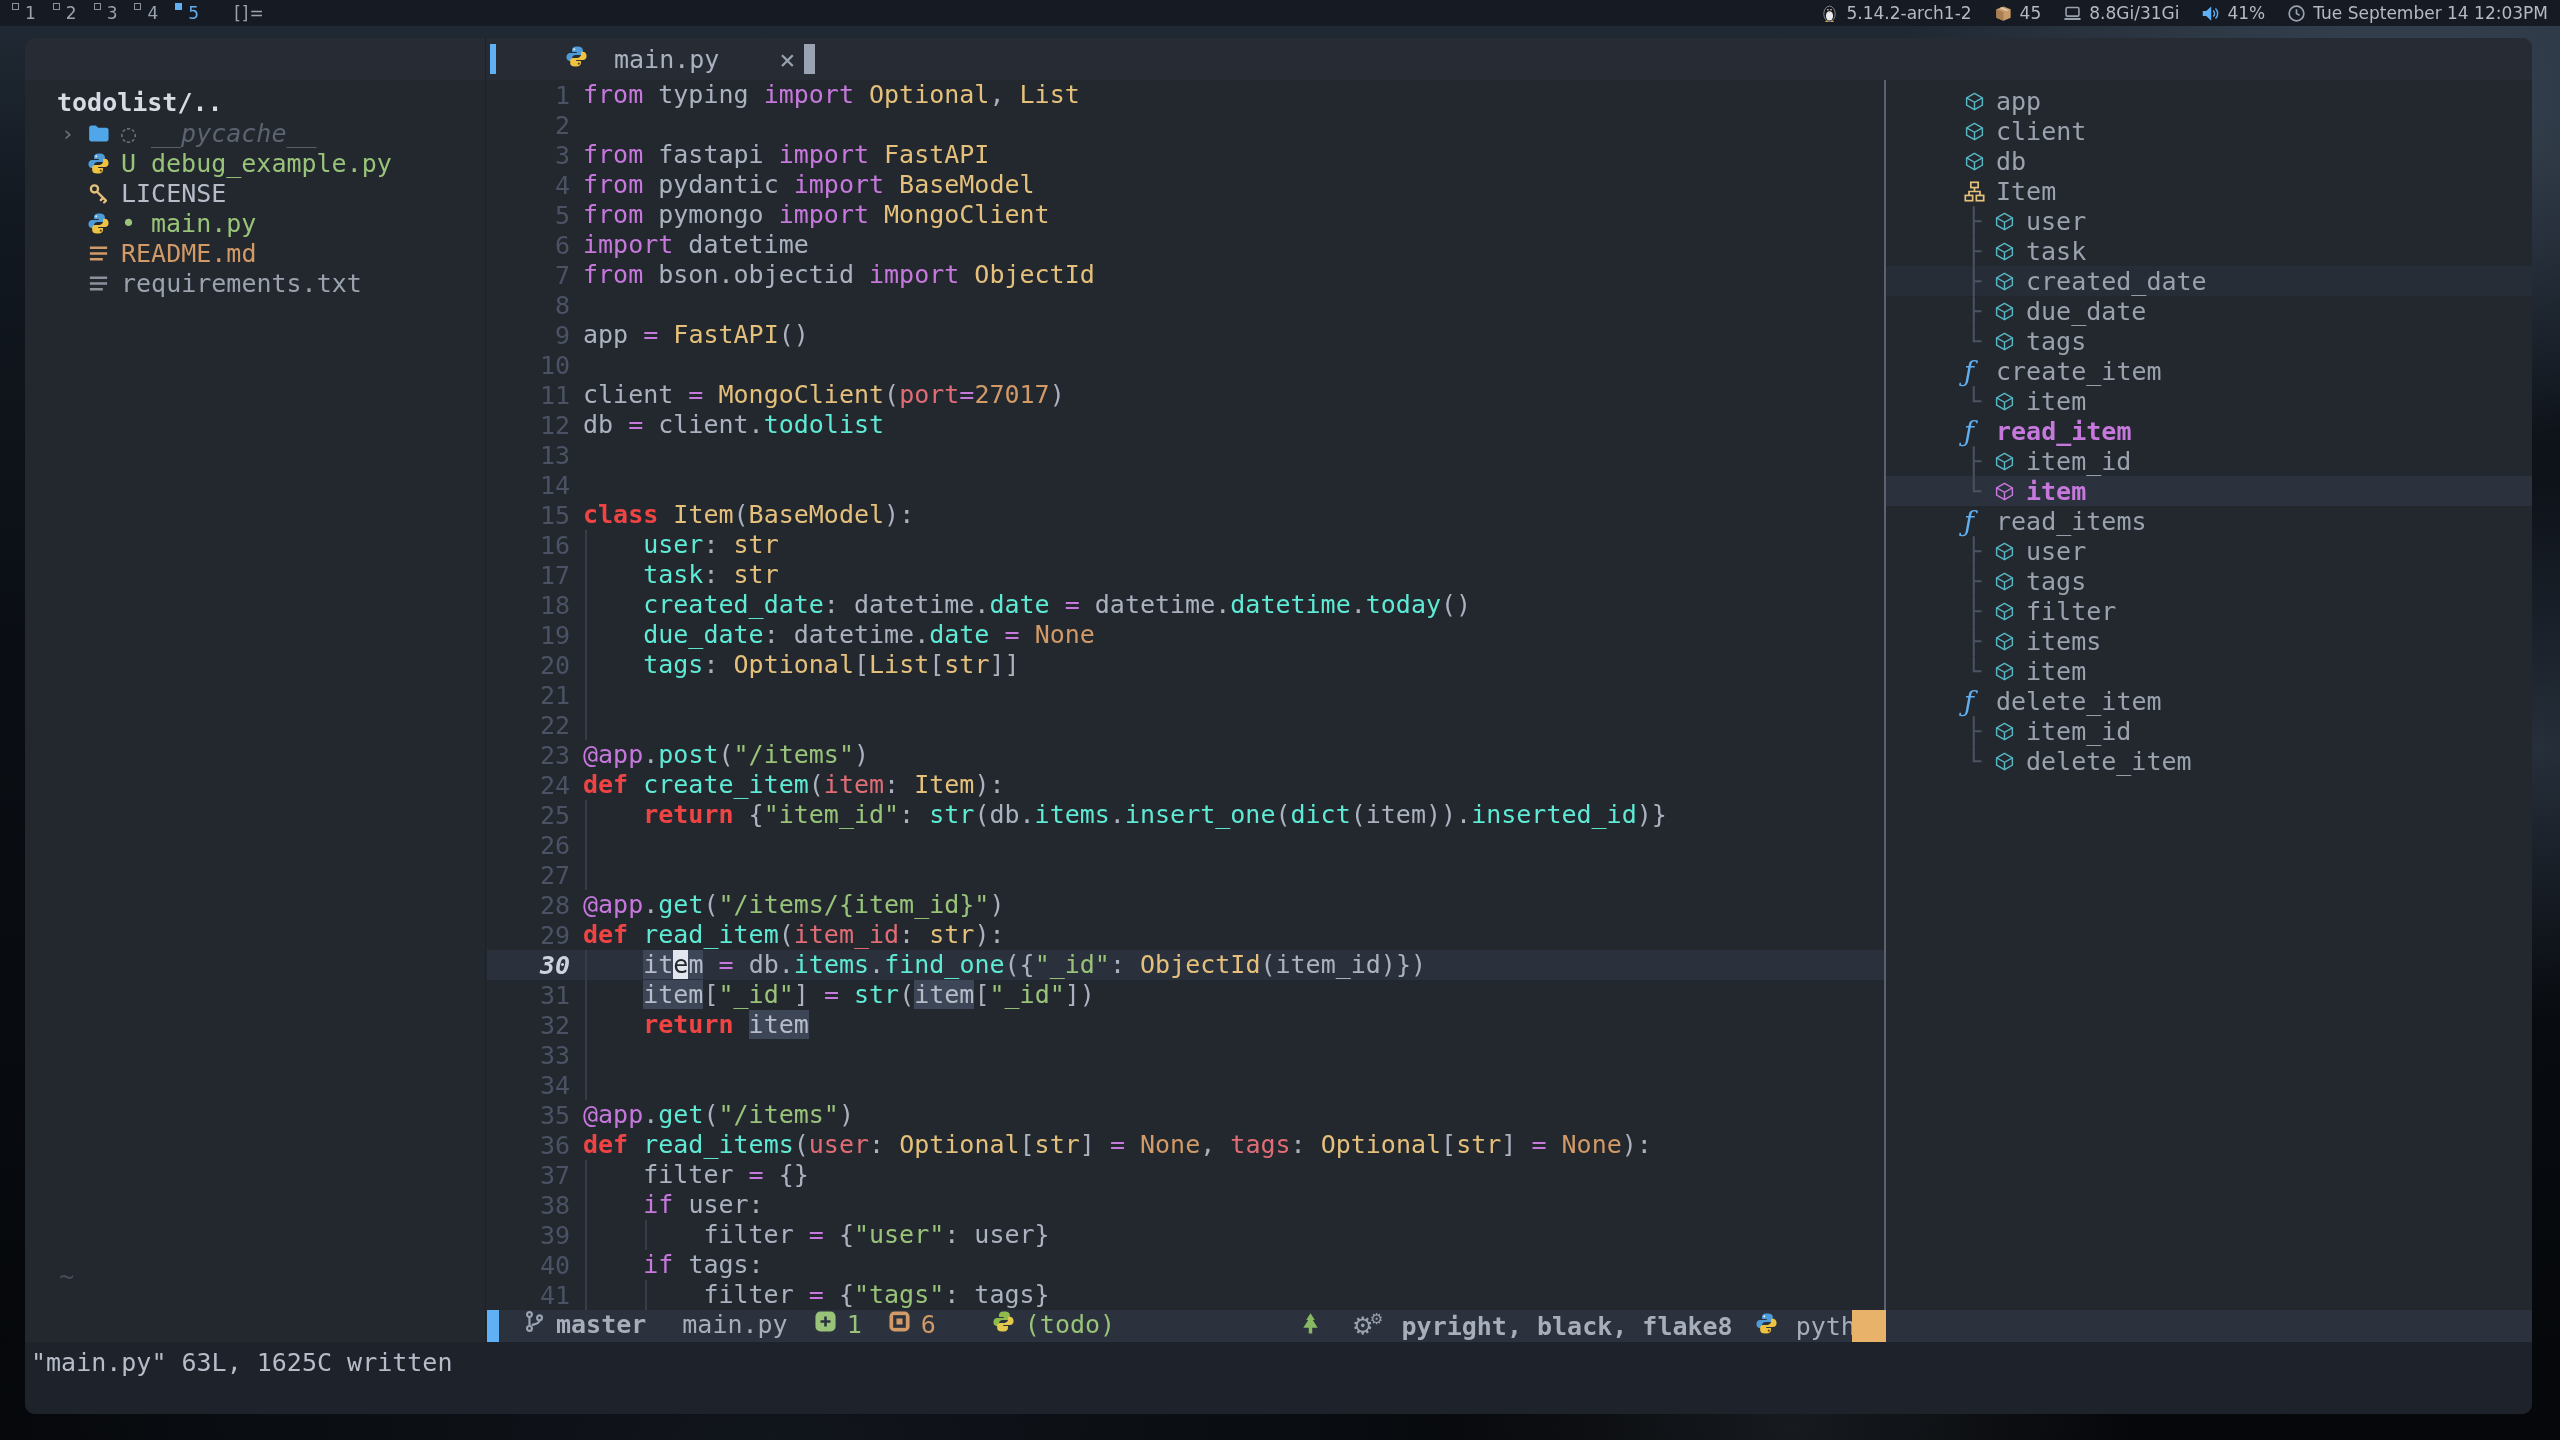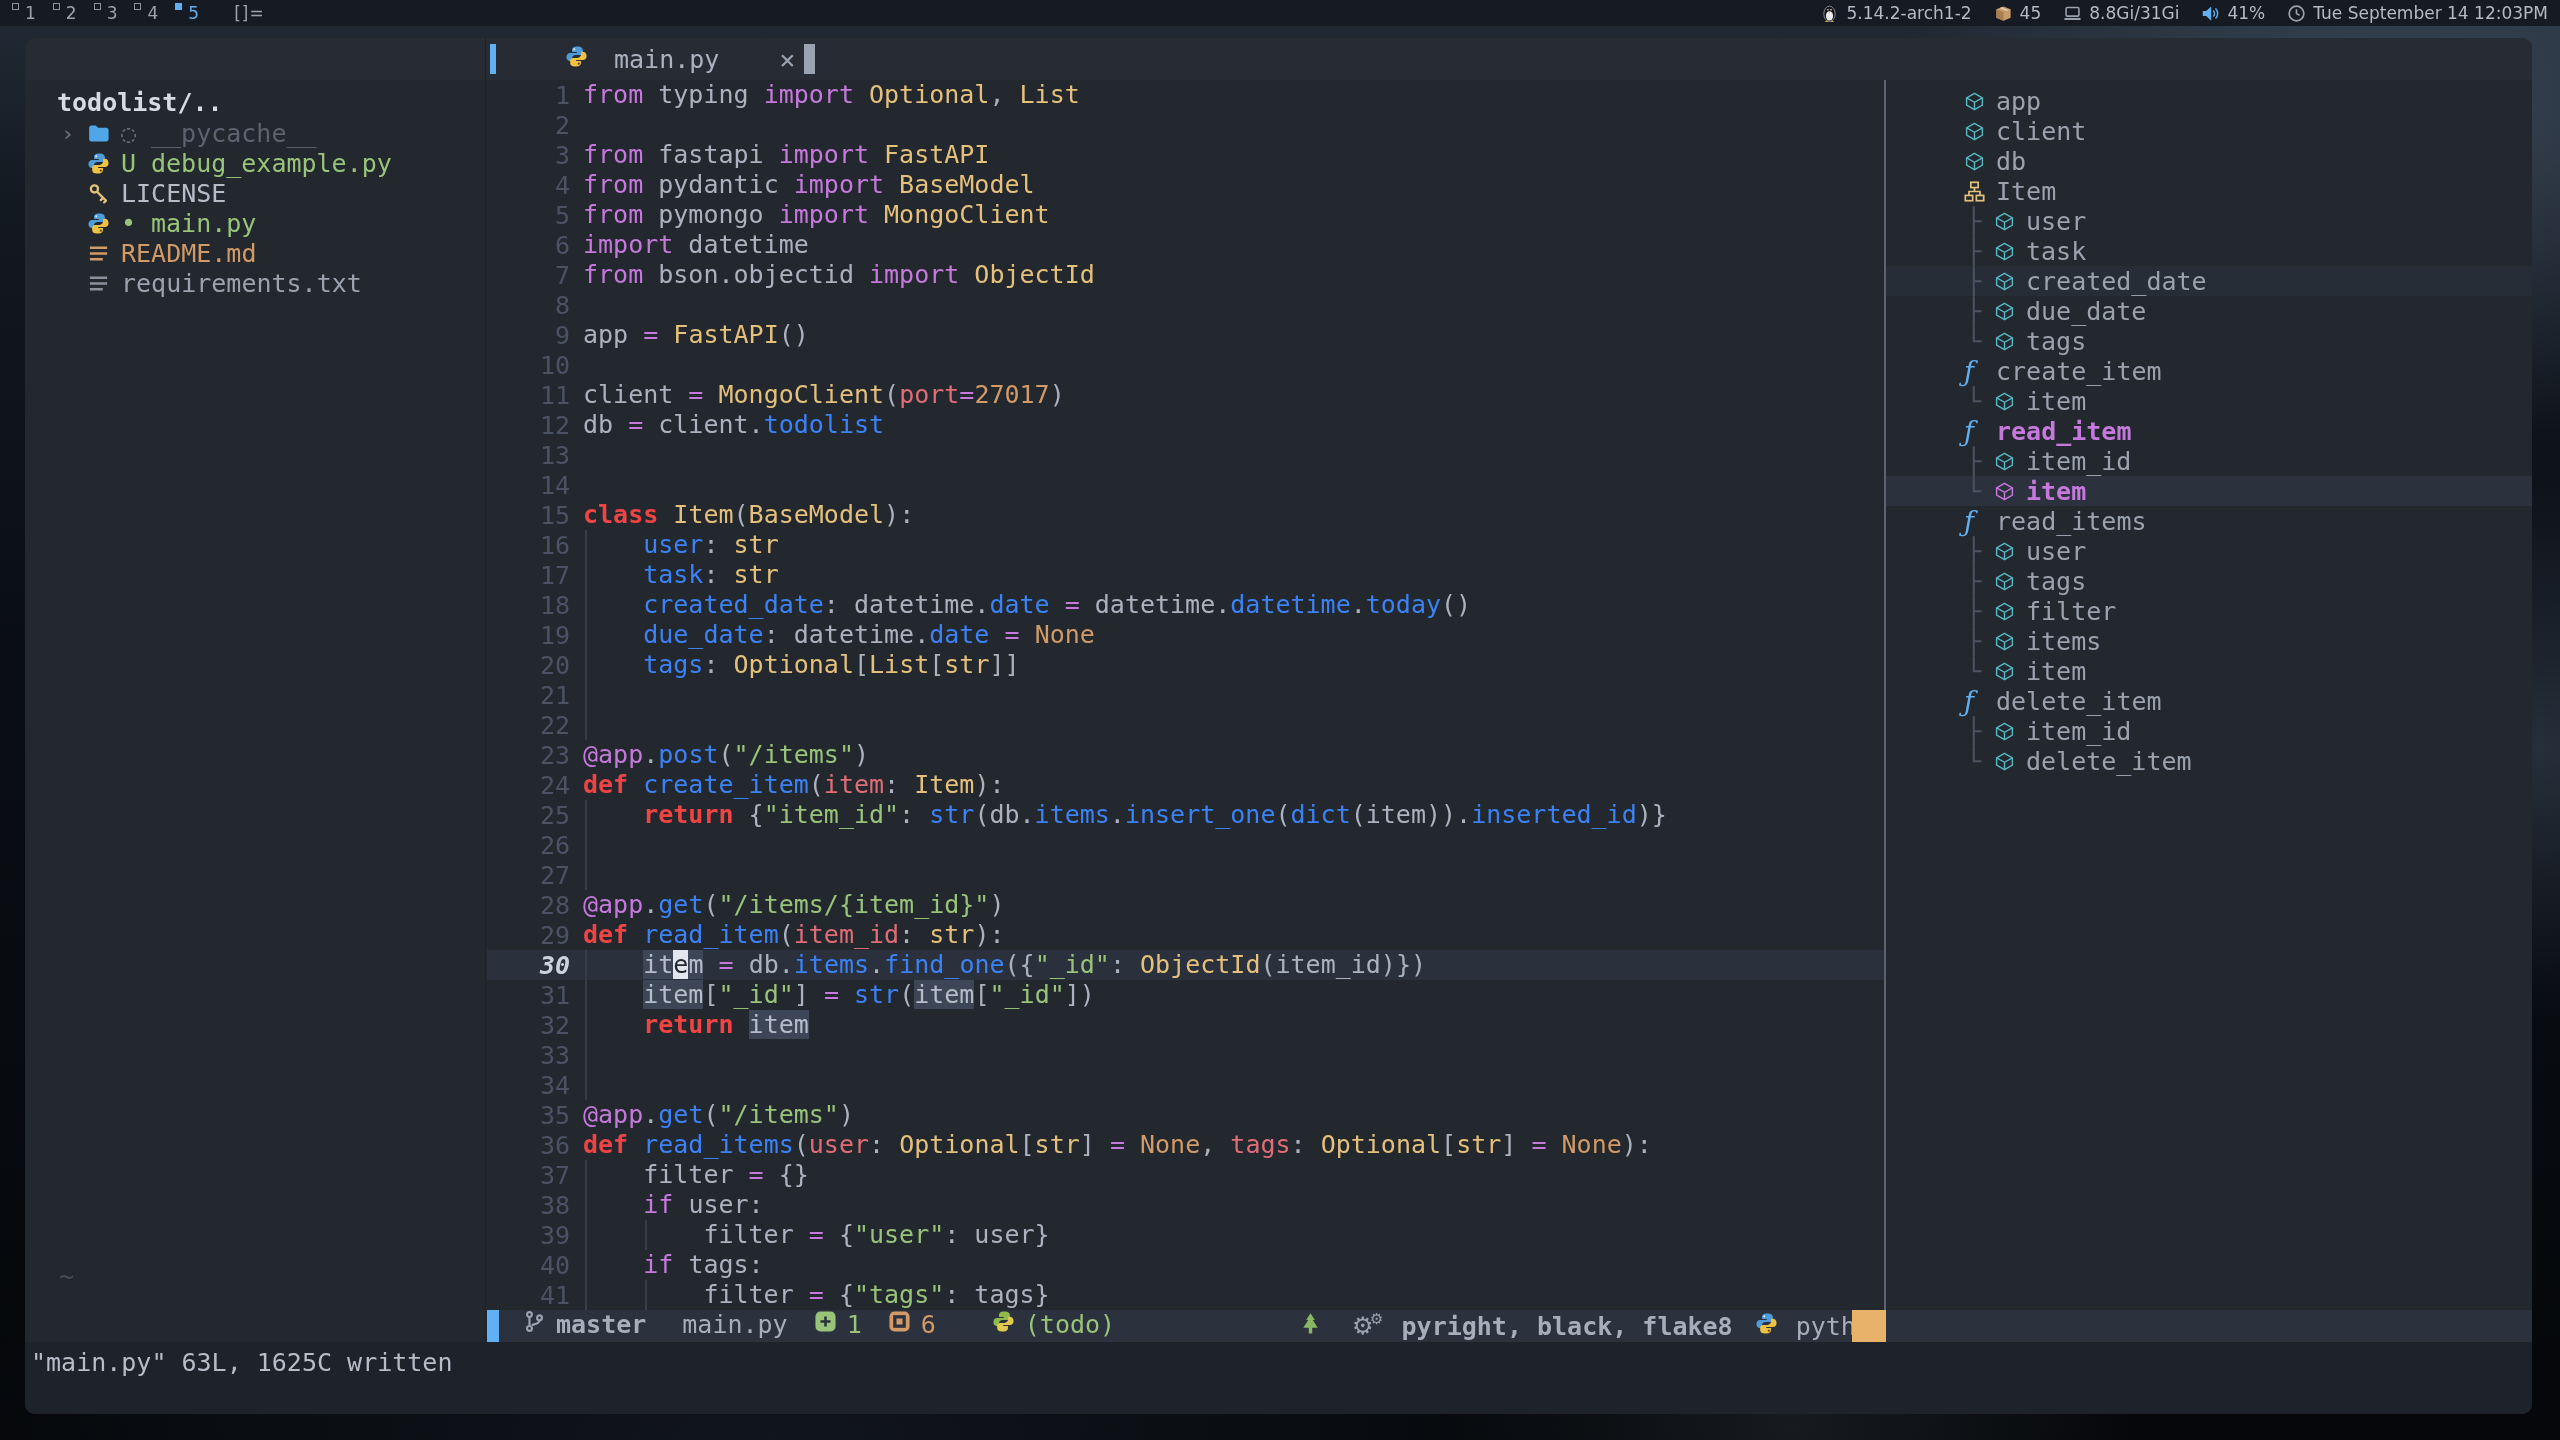--- a/index.html
+++ b/index.html
@@ -38,35 +38,35 @@
   .tab .close{ margin-left:46px; color:#9aa2ae; font-size:27px; }
   .tab-cursor{ position:absolute; left:779px; top:6px; width:11px; height:30px; background:#9aa3b2; }
   
   .filetree{ position:absolute; left:0; top:42px; width:459px; height:1230px; padding-top:8px; }
   .ft-root{ height:30px; line-height:30px; padding-left:32px; font-weight:bold; color:#d7dce4; }
   .ft-row{ height:30px; display:flex; align-items:center; padding-left:36px; white-space:nowrap; }
   .ft-chev{ width:26px; color:#6b7280; font-size:22px; }
   .ft-icon{ width:34px; display:flex; align-items:center; }
   .ft-marker{ width:30px; color:#6b7280; }
   .ft-status{ width:30px; }
-  .ft-name.dim{ color:#5c6370; }
+  .ft-name.dim{ color:#5c6370; font-style:italic; }
   .ft-tilde{ position:absolute; left:34px; top:1224px; color:#454d5a; }
   .ft-sep{ position:absolute; left:460px; top:0; width:1px; height:1306px; background:#1c2128; }
   
   .editor{ position:absolute; left:462px; top:42px; width:1397px; height:1230px; }
   .ln-row{ height:30px; display:flex; align-items:center; white-space:pre; }
   .ln-row.cursorline{ background:#2a313c; }
   .gutter{ width:96px; padding-right:13px; text-align:right; color:#4a5264; flex:none; }
   .cursorline .gutter{ color:#ccd3df; font-weight:bold;font-style:italic; }
   .code{ position:relative; flex:1; height:30px; line-height:30px; }
   .guide{ position:absolute; top:0; bottom:0; width:2px; background:#353d4a; }
   .g0{ left:2px; } .g1{ left:62px; }
   .tok-k{ color:#c678dd; } .tok-kb{ color:#ef4444; font-weight:bold; }
   .tok-s{ color:#98c379; } .tok-n{ color:#d19a66; } .tok-t{ color:#e5c07b; }
-  .tok-f{ color:#3b82f6; } .tok-p{ color:#e06c75; } .tok-v{ color:#abb2bf; }
+  .tok-f{ color:#5eead4; } .tok-p{ color:#e06c75; } .tok-v{ color:#abb2bf; }
   .tok-o{ color:#c678dd; }
   .tok-hl{ color:#b6bdc9; background:#3d4656; }
   .tok-cur{ color:#23282f; background:#e2e7ef; }
   
   .tagbar-sep{ position:absolute; left:1859px; top:42px; width:2px; height:1230px; background:#5a6270; }
   .tagbar{ position:absolute; left:1861px; top:42px; width:646px; height:1230px; padding-top:6px; color:#9aa2ae; }
   .tb-row{ height:30px; display:flex; align-items:center; white-space:pre; }
   .tb-row.hl{ background:#272d37; }
   .tb-row.sel{ background:#2b323e; }
   .tb-pad0{ width:78px; flex:none; }

